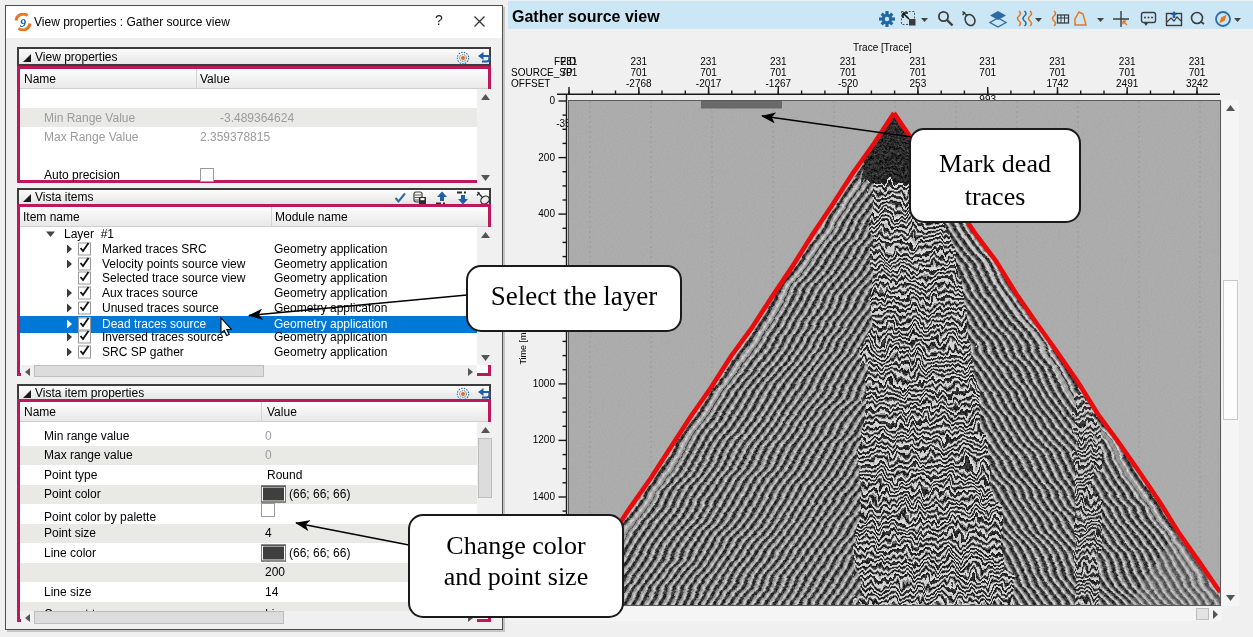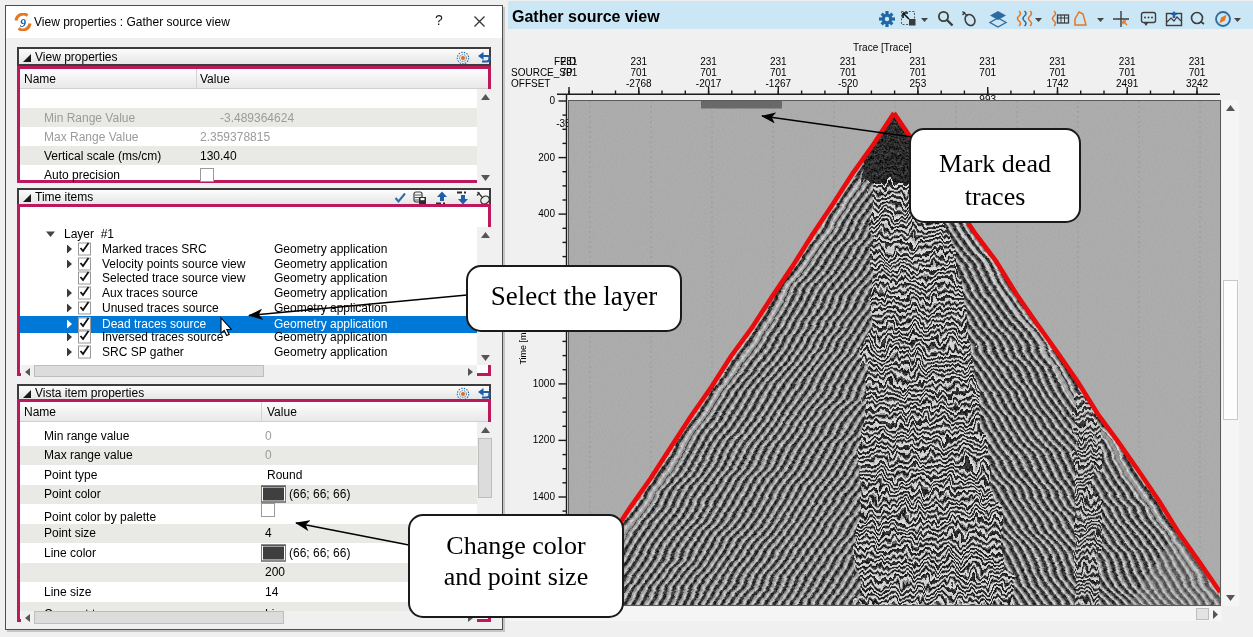--- a/index.html
+++ b/index.html
@@ -410,43 +410,39 @@
       <div class="vline" style="left:176px;"></div>
     </div>
     <div class="row gray" style="top:39px;height:19px;">
         <span class="cell gtxt" style="left:24px;">Min Range Value</span>
         <span class="cell gtxt" style="left:188px;margin-left:12px;">-3.489364624</span>
       </div>
     <div class="row" style="top:58px;height:19px;">
         <span class="cell gtxt" style="left:24px;">Max Range Value</span>
         <span class="cell gtxt" style="left:180px;">2.359378815</span>
       </div>
-    <div class="row gray" style="top:77px;height:19px;">
-        <span class="cell" style="left:24px;">Vertical scale (ms/cm)</span>
-        <span class="cell" style="left:180px;">130.40</span>
-      </div>
     <div class="row" style="top:96px;height:19px;">
         <span class="cell" style="left:24px;">Auto precision</span>
         <span class="cbox" style="left:180px;top:3px;"></span>
       </div>
     <div class="sbv" style="left:457px;top:20px;width:16px;height:96px;">
       <div class="sbbtn" style="left:0;top:0;width:16px;height:15px;"><svg width="9" height="6" style="margin-top:4px;">
             <polygon points="4.5,0 9,6 0,6" fill="#555"></polygon>
           </svg></div>
       <div class="sbbtn" style="left:0;bottom:0;width:16px;height:15px;"><svg width="9" height="6" style="margin-top:5px;">
             <polygon points="0,0 9,0 4.5,6" fill="#555"></polygon>
           </svg></div>
     </div>
   </div>
 
   <div class="abs hdrbox" style="left:11px;top:182px;width:474px;height:18px;">
     <svg class="abs" style="left:4px;top:4px;" width="8" height="8">
         <polygon points="0,8 8,8 8,0" fill="#1a1a1a"></polygon>
       </svg>
-    <span class="t" style="top:0;">Time items</span>
+    <span class="t" style="top:0;">Vista items</span>
     <svg class="abs" style="left:375px;top:2px;" width="13" height="12" viewBox="0 0 13 12">
         <path d="M1.5,6 L4.5,9.5 L11,1.5" fill="none" stroke="#2d6ca2" stroke-width="2"></path>
       </svg>
     <svg class="abs" style="left:394px;top:1px;" width="14" height="14" viewBox="0 0 14 14">
       <rect x="1" y="1" width="8" height="10" rx="2" fill="none" stroke="#3a3a3a" stroke-width="1.2"></rect>
       <path d="M2,4 h6 M2,6.5 h6 M2,9 h6" stroke="#3a3a3a" stroke-width="0.8"></path>
       <rect x="6" y="6" width="7" height="7" fill="#2b2b2b"></rect>
         <rect x="7.5" y="7" width="4" height="2.2" fill="#fff"></rect>
     </svg>
     <svg class="abs" style="left:416px;top:1px;" width="14" height="14" viewBox="0 0 14 14">
@@ -456,20 +452,25 @@
     <svg class="abs" style="left:437px;top:1px;" width="14" height="14" viewBox="0 0 14 14">
       <polygon points="7,13.5 12,8 9,8 9,4 5,4 5,8 2,8" fill="#1f5fa9"></polygon>
       <path d="M1,1.5 h5 M8,1.5 h2" stroke="#2b2b2b" stroke-width="2"></path>
     </svg>
     <svg class="abs" style="left:457px;top:1px;" width="15" height="14" viewBox="0 0 15 14">
       <ellipse cx="9" cy="9" rx="4.5" ry="3.6" transform="rotate(-35 9 9)" fill="none" stroke="#2b2b2b" stroke-width="1.2"></ellipse>
       <path d="M6,6 L1.5,1 M3.5,1.5 L1,4.5" stroke="#2b2b2b" stroke-width="1.2" fill="none"></path>
     </svg>
   </div>
   <div class="abs tbl" style="left:11px;top:198px;width:474px;height:172px;">
+    <div class="thead" style="height:20px;">
+      <span class="cell" style="left:3px;">Item name</span>
+      <span class="cell" style="left:255px;">Module name</span>
+      <div class="vline" style="left:251px;"></div>
+    </div>
     <div id="tree">
       <div class="row" style="top:20px;height:14.7px;padding-left:39px;">
         <svg class="cell" style="left:26px;" width="9" height="6">
             <polygon points="0,0.5 9,0.5 4.5,6" fill="#444"></polygon>
           </svg>
         <span class="cell" style="left:44px;">Layer&nbsp; #1</span>
       </div>
       <div class="row trow" style="top:34.7px;">
           <svg class="cell exp" width="5" height="9">
             <polygon points="0,0 5,4.5 0,9" fill="#3a3a3a"></polygon>

